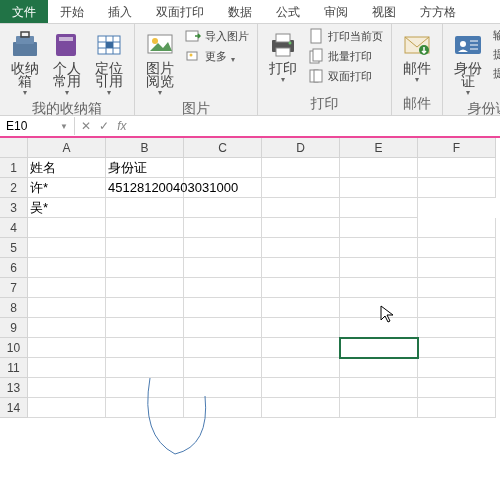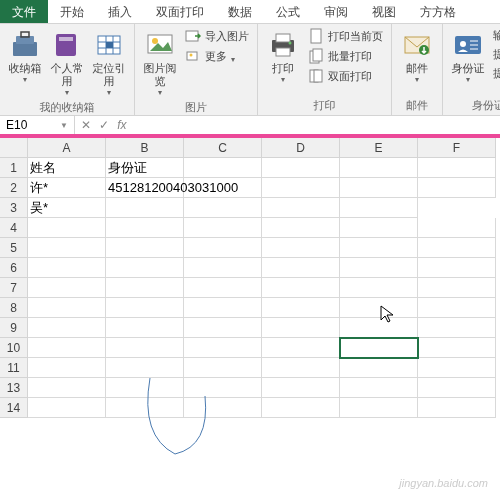--- a/index.html
+++ b/index.html
@@ -7,33 +7,33 @@
 
 
 .tabbar { display: flex; background: #fff; height: 24px; border-bottom: 1px solid #d4d4d4; }
 .tab { padding: 4px 12px 10px; color: #444; cursor: pointer; font-size: 12px; }
 .tab.active { background: #217346; color: #fff; }
 
 
 .ribbon { display: flex; background: #f1f1f1; border-bottom: 1px solid #d4d4d4; height: 92px; }
 .group { display: flex; flex-direction: column; border-right: 1px solid #d4d4d4; padding: 2px 4px 0; }
 .group-items { display: flex; flex: 1; align-items: flex-start; }
-.group-label { text-align: center; font-size: 11px; color: #666; padding: 1px 0 2px; }
+.group-label { text-align: center; font-size: 14px; color: #666; padding: 1px 0 2px; }
 
 .bigbtn { display: flex; flex-direction: column; align-items: center; width: 42px; padding: 2px 1px; cursor: pointer; }
 .bigbtn .icon { width: 32px; height: 32px; margin-bottom: 2px; display: flex; align-items: center; justify-content: center; }
-.bigbtn .lbl { font-size: 11px; color: #444; text-align: center; line-height: 13px; }
+.bigbtn .lbl { font-size: 14px; color: #444; text-align: center; line-height: 13px; }
 .caret { font-size: 8px; color: #666; }
 
 .smallbtns { display: flex; flex-direction: column; justify-content: flex-start; padding: 2px 4px; gap: 4px; }
 .smallbtn { display: flex; align-items: flex-end; font-size: 11px; color: #444; cursor: pointer; gap: 4px; white-space: nowrap; }
 .smallbtn .sicon { width: 16px; height: 16px; }
 
 
-.fbar { display: flex; align-items: center; height: 22px; border-bottom: 4px solid #ec4899; background: #fff; }
+.fbar { display: flex; align-items: center; height: 22px; border-bottom: 2px solid #ec4899; background: #fff; }
 .namebox { width: 75px; border-right: 1px solid #d4d4d4; padding: 2px 6px; font-size: 12px; display: flex; justify-content: space-between; align-items: center; }
 .namebox .dd { font-size: 8px; color: #888; }
 .fxbtns { display: flex; padding: 0 6px; gap: 8px; color: #888; font-size: 12px; }
 .fxinput { flex: 1; padding: 2px 6px; }
 
 
 .grid { position: relative; }
 .colheads { display: flex; height: 20px; }
 .rowhead, .colhead, .corner { background: #f0f0f0; border-right: 1px solid #d4d4d4; border-bottom: 1px solid #d4d4d4; display: flex; align-items: center; justify-content: center; font-size: 12px; color: #444; }
 .corner { width: 28px; }
@@ -386,14 +386,13 @@
   </svg>
 </div>
 
 <div class="cursor">
   <svg width="16" height="20">
       <path d="M1 1 L1 15 L5 11 L8 17 L10 16 L7 10 L13 10 Z" fill="#fff" stroke="#000"></path>
     </svg>
 </div>
 
 <div class="wm">
-  <div>jingyan.baidu.com</div>
 </div>
 
 </body></html>

